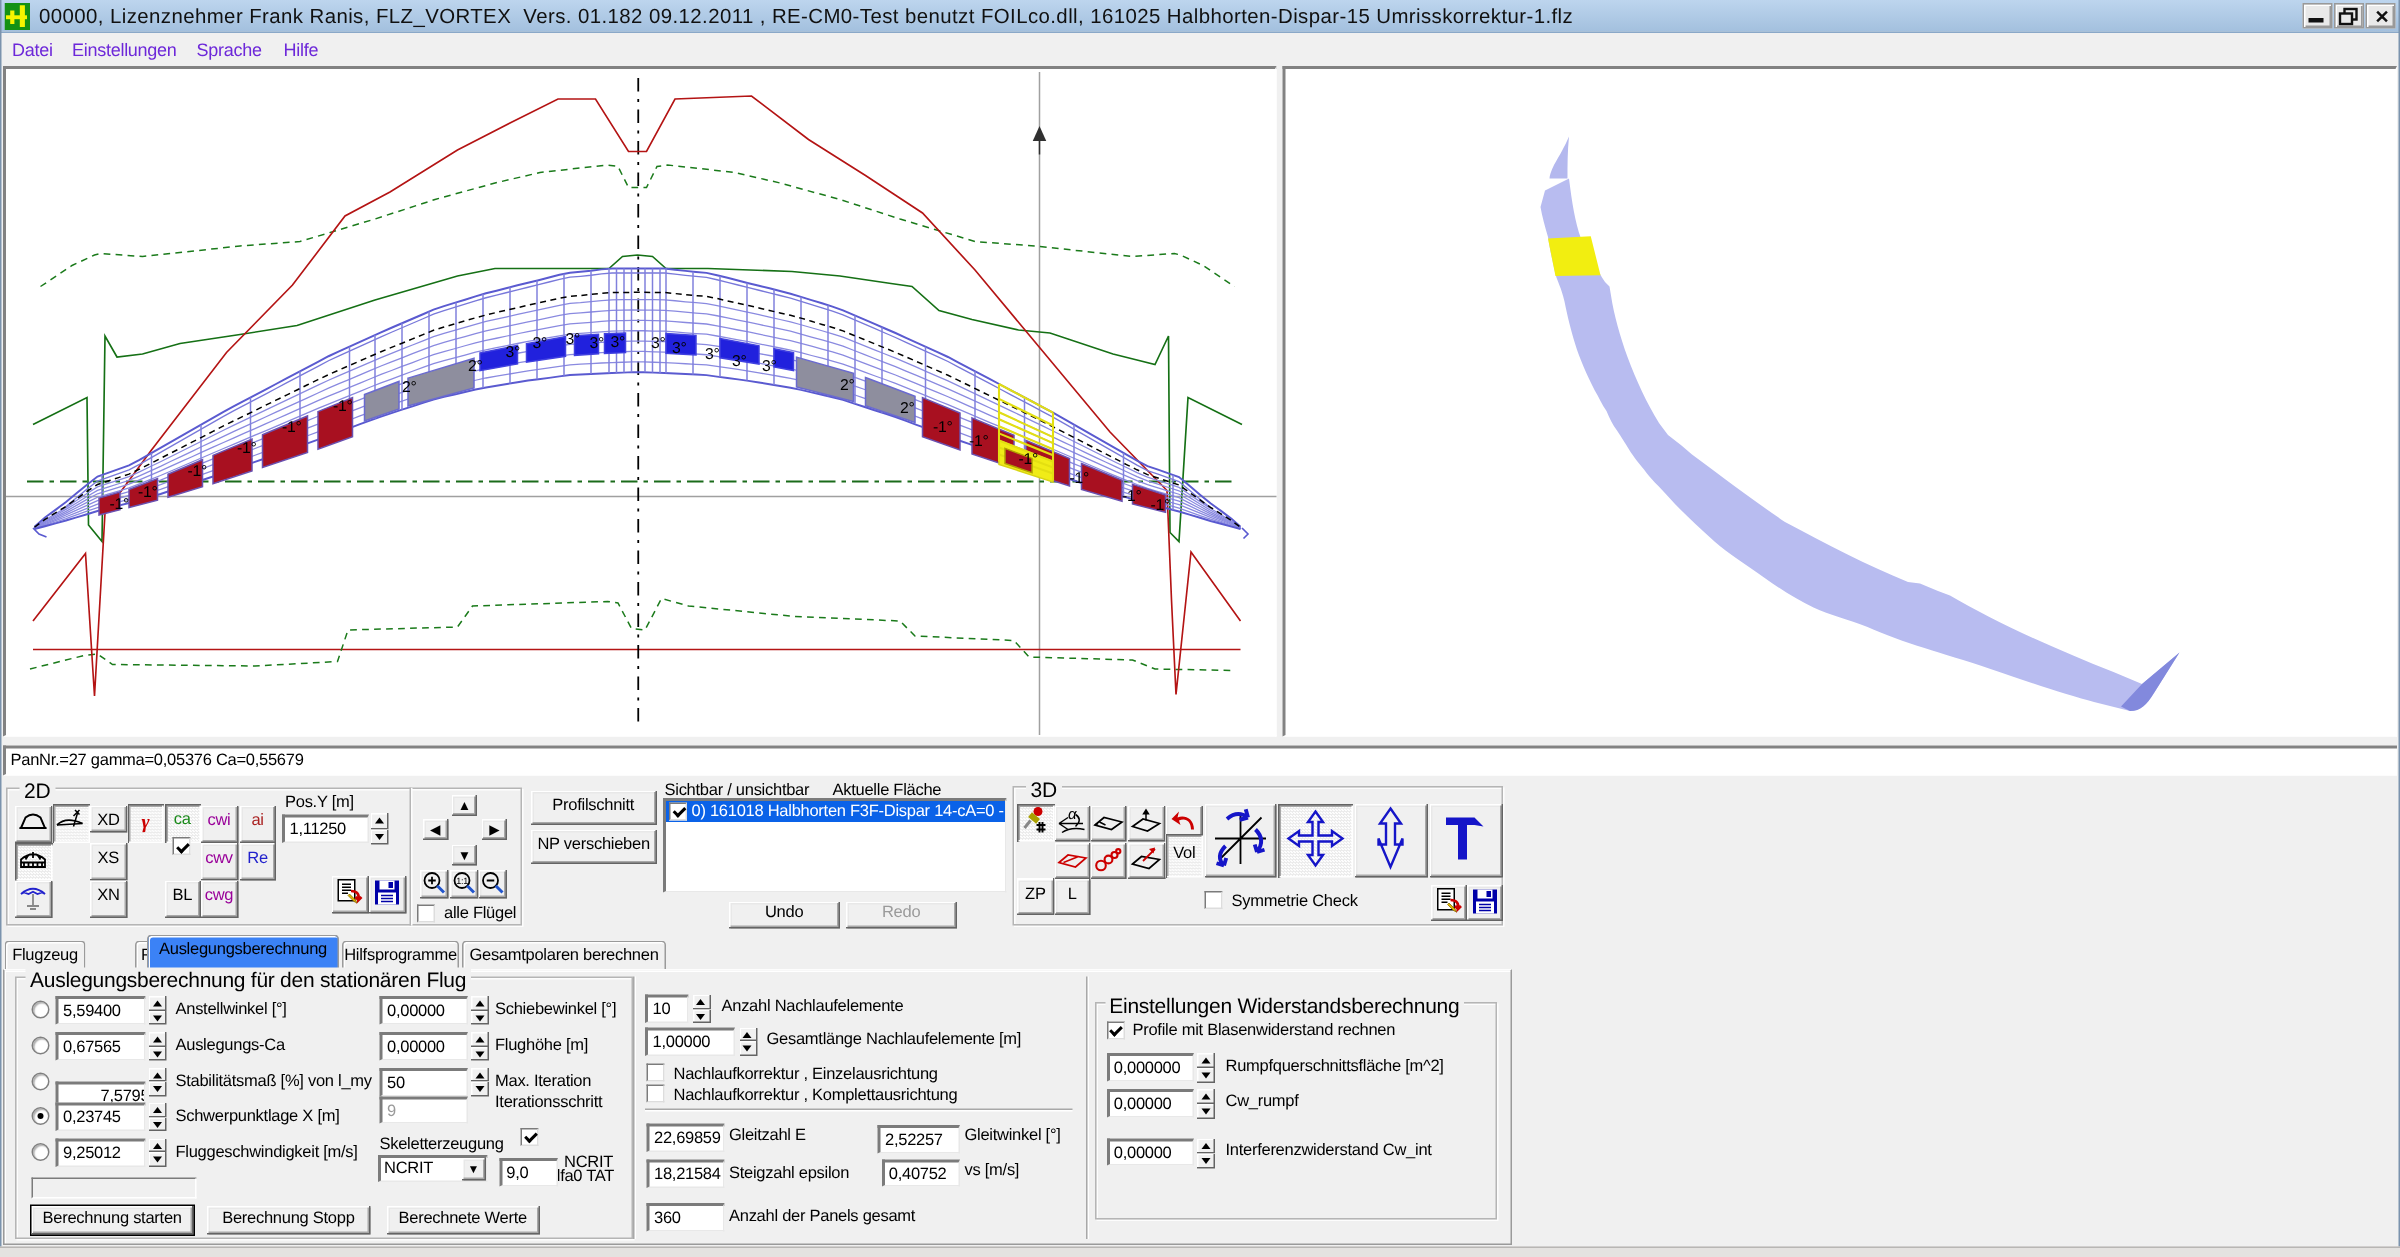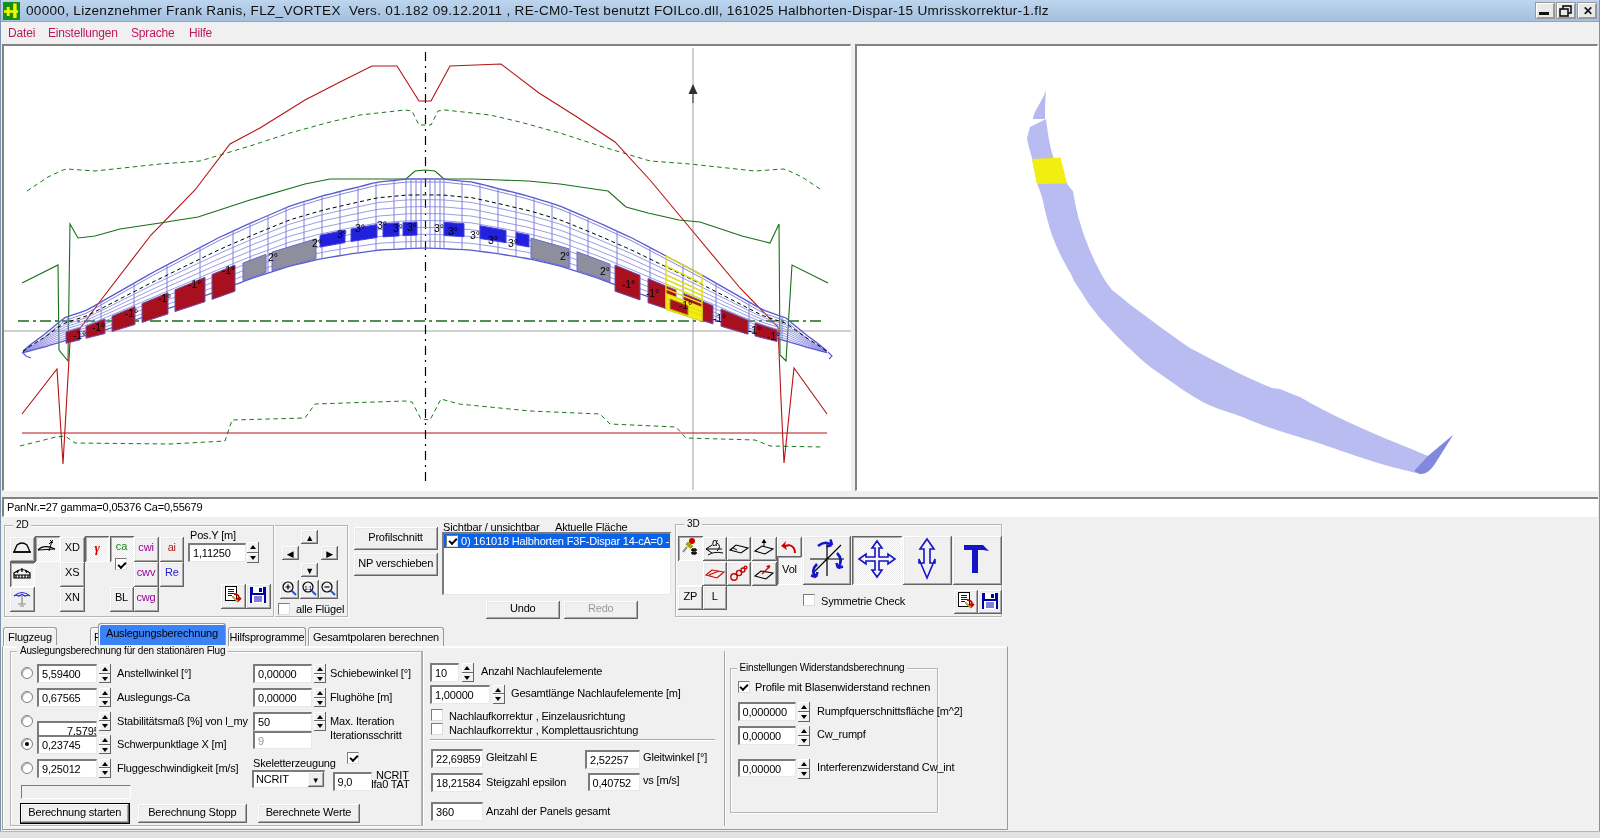--- a/index.html
+++ b/index.html
@@ -2,24 +2,24 @@
 <html><head><meta charset="utf-8"><title>FLZ</title>
 <style>
 *{margin:0;padding:0;box-sizing:border-box;}
 html,body{width:1600px;height:838px;overflow:hidden;}
 body{font-family:"Liberation Sans",sans-serif;font-size:11px;background:#f0f0f0;position:relative;letter-spacing:-0.18px;}
 .abs{position:absolute;}
 .titlebar{left:0;top:0;width:1600px;height:22px;background:linear-gradient(#bdd5ee,#a3c0de);border-bottom:1px solid #8aa8c8;}
 .title-txt{left:26px;top:3px;font-size:13.6px;letter-spacing:0.28px;color:#101010;white-space:nowrap;}
 .wbtn{top:2px;width:20px;height:17px;background:#e9e9e9;border:1px solid #999;box-shadow:inset 1px 1px 0 #fff, inset -1px -1px 0 #9a9a9a;text-align:center;font-size:11px;font-weight:bold;color:#111;}
 .menubar{left:0;top:22px;width:1600px;height:21px;background:#f0f0f0;}
-.menubar span{position:absolute;top:4px;font-size:12px;color:#be185d;}
+.menubar span{position:absolute;top:4px;font-size:12px;color:#6d28d9;}
 .panel-sunk{background:#fff;border-top:2px solid #828282;border-left:2px solid #828282;border-right:1px solid #fff;border-bottom:1px solid #fff;}
 .gb{border:1px solid #b5b5b5;box-shadow:inset 1px 1px 0 #fdfdfd, 1px 1px 0 #fdfdfd;}
-.gb-lab{position:absolute;top:-7px;background:#f0f0f0;padding:0 3px;font-size:10px;white-space:nowrap;}
+.gb-lab{position:absolute;top:-7px;background:#f0f0f0;padding:0 3px;font-size:14px;white-space:nowrap;}
 .btn{position:absolute;background:#f0f0f0;box-shadow:inset -1px -1px 0 #646464, inset 1px 1px 0 #fff, inset -2px -2px 0 #a8a8a8, inset 2px 2px 0 #e8e8e8;text-align:center;font-size:11px;color:#000;}
 .btn.press{background:repeating-conic-gradient(#fdfdfd 0 25%,#ececec 0 50%) 0 0/2px 2px;box-shadow:inset 1px 1px 0 #646464, inset -1px -1px 0 #fff, inset 2px 2px 0 #a8a8a8;}
 .inp{position:absolute;background:#fff;border-top:2px solid #7b7b7b;border-left:2px solid #7b7b7b;border-bottom:1px solid #e8e8e8;border-right:1px solid #e8e8e8;font-size:11px;color:#000;padding:2px 0 0 3px;white-space:nowrap;overflow:hidden;}
 .inp.dis{color:#9a9a9a;}
 .lab{position:absolute;font-size:11px;color:#000;white-space:nowrap;}
 .spin{position:absolute;width:12px;}
 .spin i{position:absolute;left:0;width:12px;height:50%;background:#f0f0f0;box-shadow:inset -1px -1px 0 #646464, inset 1px 1px 0 #fff;font-style:normal;}
 .spin i:before{content:"";position:absolute;left:2.5px;border-left:3.5px solid transparent;border-right:3.5px solid transparent;}
 .spin i.up{top:0;}
 .spin i.dn{bottom:0;}
@@ -218,21 +218,21 @@
 <div class="btn" style="left:10px;top:537px;width:24.5px;height:24.5px;"><svg width="22" height="22" viewBox="0 0 22 22">
       <path d="M3,15 L6,8 Q11,4 16,8 L19,15 Z" fill="none" stroke="#000" stroke-width="1.3"></path>
       <line x1="2" y1="15" x2="20" y2="15" stroke="#000" stroke-width="1.3"></line>
     </svg></div>
 <div class="btn press" style="left:34.5px;top:536px;width:25px;height:25.5px;"><svg width="22" height="22" viewBox="0 0 22 22">
       <path d="M2,14 Q8,8 19,13" fill="none" stroke="#000" stroke-width="1.2"></path>
       <line x1="2" y1="14" x2="19" y2="13" stroke="#000" stroke-width="1"></line>
       <path d="M14,4 L17,7 M17,4 L13,8" stroke="#000" stroke-width="1"></path>
       <line x1="16" y1="5" x2="13" y2="15" stroke="#000" stroke-width="1"></line>
     </svg></div>
-<div class="btn" style="left:60px;top:537px;width:24.5px;height:32px;"><span style="position:relative;top:4px;">XD</span></div>
+<div class="btn" style="left:60px;top:537px;width:24.5px;height:18px;"><span style="position:relative;top:4px;">XD</span></div>
 <div class="btn press" style="left:84.75px;top:536px;width:24.5px;height:25.5px;"><span style="position:relative;top:4px;color:#cc0000;font-weight:bold;font-size:13px;font-family:'Liberation Serif',serif;font-style:italic;">γ</span></div>
 <div class="btn press" style="left:109.5px;top:536px;width:24px;height:25.5px;"><span style="position:relative;top:4px;color:#1a8a1a;">ca</span></div>
 <div class="btn" style="left:133.5px;top:537px;width:25px;height:24.5px;"><span style="position:relative;top:4px;color:#990099;">cwi</span></div>
 <div class="btn" style="left:159.75px;top:537px;width:24px;height:24.5px;"><span style="position:relative;top:4px;color:#aa2222;">ai</span></div>
 <div class="btn press" style="left:10px;top:562px;width:24.5px;height:24.5px;"><svg width="22" height="22" viewBox="0 0 22 22">
       <path d="M3,16 L3,11 Q11,4 19,11 L19,16 Z M3,13 L19,13 M5,13 L5,16 M8,13 L8,16 M11,13 L11,16 M14,13 L14,16 M17,13 L17,16 M6,11 L8,8 M11,10 L11,6 M16,11 L14,8" fill="none" stroke="#000" stroke-width="1.2"></path>
     </svg></div>
 <div class="btn" style="left:60px;top:562px;width:24.5px;height:24.5px;"><span style="position:relative;top:4px;">XS</span></div>
 <div class="btn" style="left:133.5px;top:562px;width:25px;height:24.5px;"><span style="position:relative;top:4px;color:#990099;">cwv</span></div>
 <div class="btn" style="left:159.75px;top:562px;width:24px;height:24.5px;"><span style="position:relative;top:4px;color:#2222cc;">Re</span></div>
@@ -469,21 +469,21 @@
 <div class="inp" style="left:431px;top:748.5px;width:51.5px;height:19px;z-index:4;">22,69859</div>
 <div class="lab" style="left:486px;top:751px;z-index:4;">Gleitzahl E</div>
 <div class="inp" style="left:585px;top:749.5px;width:55px;height:19px;z-index:4;">2,52257</div>
 <div class="lab" style="left:643px;top:751px;z-index:4;">Gleitwinkel [°]</div>
 <div class="inp" style="left:431px;top:773px;width:51.5px;height:19px;z-index:4;">18,21584</div>
 <div class="lab" style="left:486px;top:775.5px;z-index:4;">Steigzahl epsilon</div>
 <div class="inp" style="left:587.5px;top:773px;width:52.5px;height:18px;z-index:4;">0,40752</div>
 <div class="lab" style="left:643px;top:774px;z-index:4;">vs [m/s]</div>
 <div class="inp" style="left:431px;top:802px;width:51.5px;height:19px;z-index:4;">360</div>
 <div class="lab" style="left:486px;top:805px;z-index:4;">Anzahl der Panels gesamt</div>
-<div class="abs gb" style="left:729.5px;top:668px;width:208px;height:145px;">
+<div class="abs gb" style="left:729.5px;top:668px;width:268px;height:145px;">
     <span class="gb-lab" style="left:6px;">Einstellungen Widerstandsberechnung</span>
   </div>
 <div class="cb chk" style="left:737.5px;top:680.5px;"></div>
 <div class="lab" style="left:755px;top:681px;z-index:4;">Profile mit Blasenwiderstand rechnen</div>
 <div class="inp" style="left:737.5px;top:701.5px;width:58px;height:19px;z-index:4;">0,000000</div>
 <div class="spin" style="left:798px;top:701.5px;height:20px;">
     <i class="up"></i>
     <i class="dn"></i>
   </div>
 <div class="lab" style="left:817px;top:705px;z-index:4;">Rumpfquerschnittsfläche [m^2]</div>

